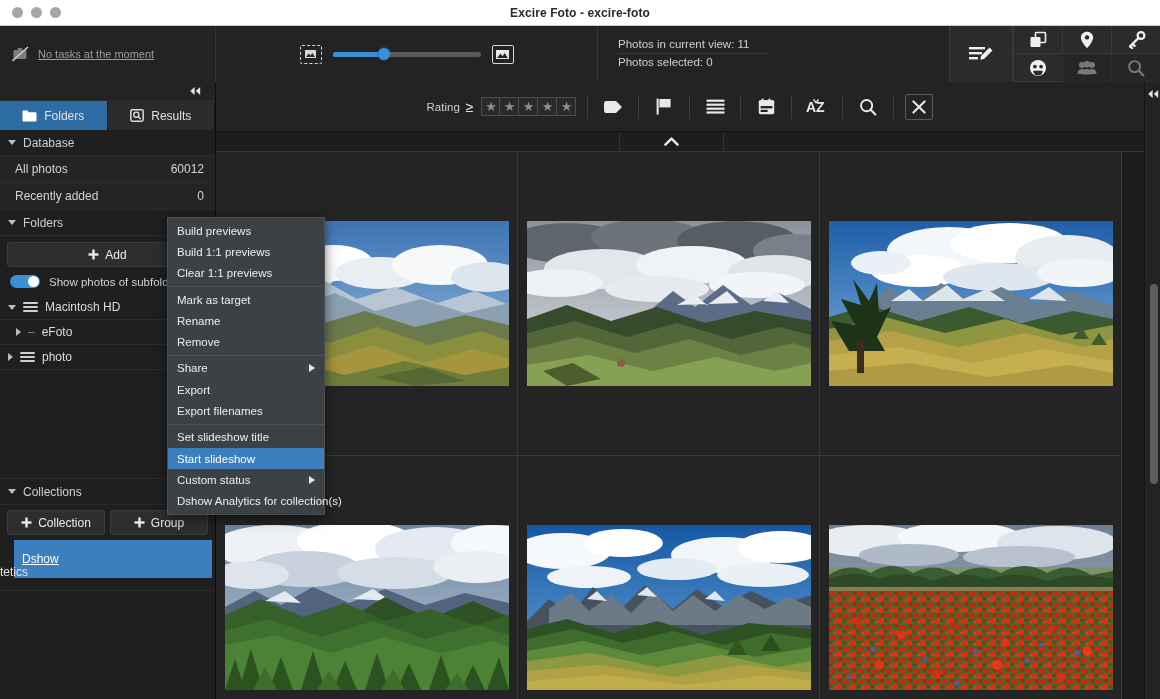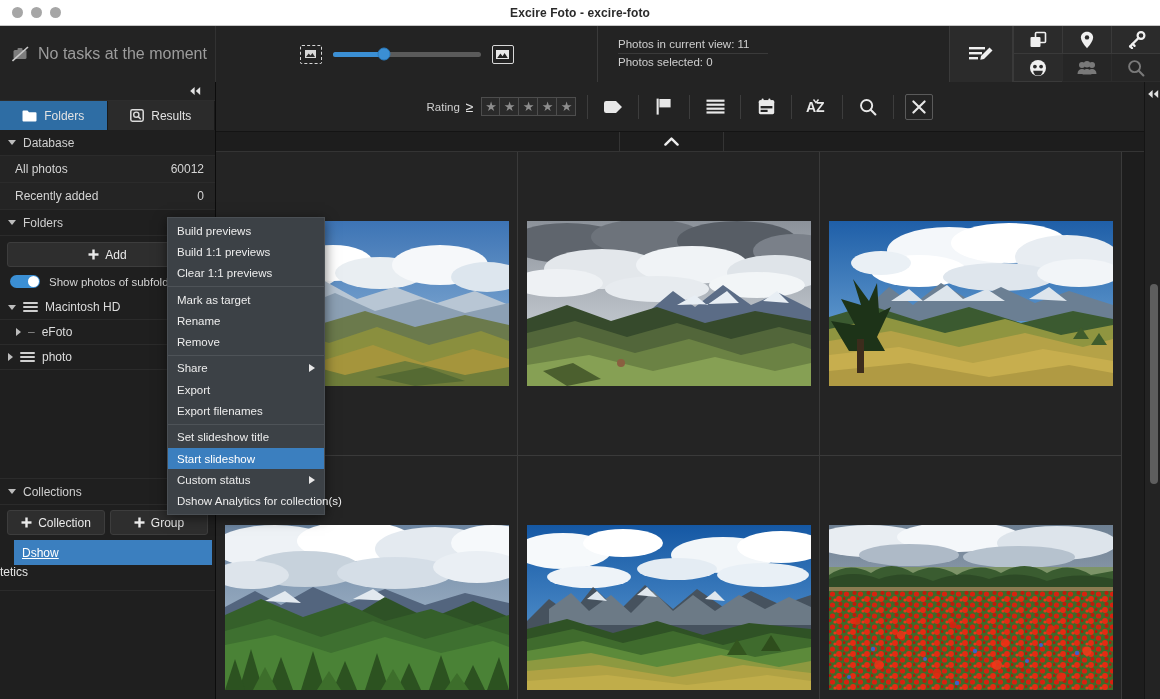--- a/index.html
+++ b/index.html
@@ -29,21 +29,21 @@
 
   
   .header {
     position: absolute; top: 26px; left: 0; width: 1160px; height: 56px;
     background: #232323; display: flex; align-items: stretch;
   }
   .tasks {
     width: 216px; display: flex; align-items: center; gap: 9px;
     padding-left: 12px; border-right: 1px solid #323232;
   }
-  .tasks-label { font-size: 16px; color: #9c9c9c; }
+  .tasks-label { font-size: 11px; color: #9c9c9c; text-decoration: underline; }
   .zoomzone {
     flex: 0 0 382px; display: flex; align-items: center; justify-content: center; gap: 11px;
     border-right: 1px solid #3a3a3a;
   }
   .slider-track {
     width: 148px; height: 5px; border-radius: 3px; background: #5a5a5a; position: relative;
   }
   .slider-fill { position: absolute; left: 0; top: 0; height: 5px; border-radius: 3px; background: #3b8fd4; }
   .slider-knob {
     position: absolute; top: 50%; width: 13px; height: 13px; border-radius: 50%;
@@ -114,21 +114,21 @@
     font-size: 12px; color: #dcdcdc; border-bottom: 1px solid #2b2b2b;
   }
   .tree-row.indent { padding-left: 16px; }
   .drive-ico { display: flex; flex-direction: column; gap: 1.5px; }
   .drive-ico i { display: block; width: 15px; height: 2.5px; background: #cfcfcf; border-radius: 1px; }
   .tree-fill { flex: 1; background: #1f1f1f; border-bottom: 1px solid #2b2b2b; }
   .coll-btns { display: flex; gap: 5px; padding: 5px 7px; }
   .coll-btns .btn { flex: 1; }
   .coll-row { height: 25px; display: flex; align-items: flex-start; padding-left: 0; font-size: 12px; color: #e5e5e5; }
   .coll-sel-wrap { height: 25px; padding: 0 3px 0 14px; }
-  .coll-sel-inner { height: 25px; background: #3b7fbf; display: flex; align-items: center; padding-left: 8px; font-size: 12px; color: #fff; text-decoration: underline; }
+  .coll-sel-inner { height: 38px; background: #3b7fbf; display: flex; align-items: center; padding-left: 8px; font-size: 12px; color: #fff; text-decoration: underline; }
   .sidebar-bottom { flex: 1; background: #1f1f1f; border-top: 1px solid #2b2b2b; }
 
   
   .filterbar {
     position: absolute; top: 82px; left: 216px; width: 928px; height: 50px;
     background: #232323; display: flex; align-items: center; justify-content: center; gap: 0;
     border-bottom: 1px solid #141414;
   }
   .rating-lbl { font-size: 11.5px; color: #cfcfcf; margin-right: 6px; }
   .ge { font-size: 14px; color: #e2e2e2; margin-right: 8px; }

